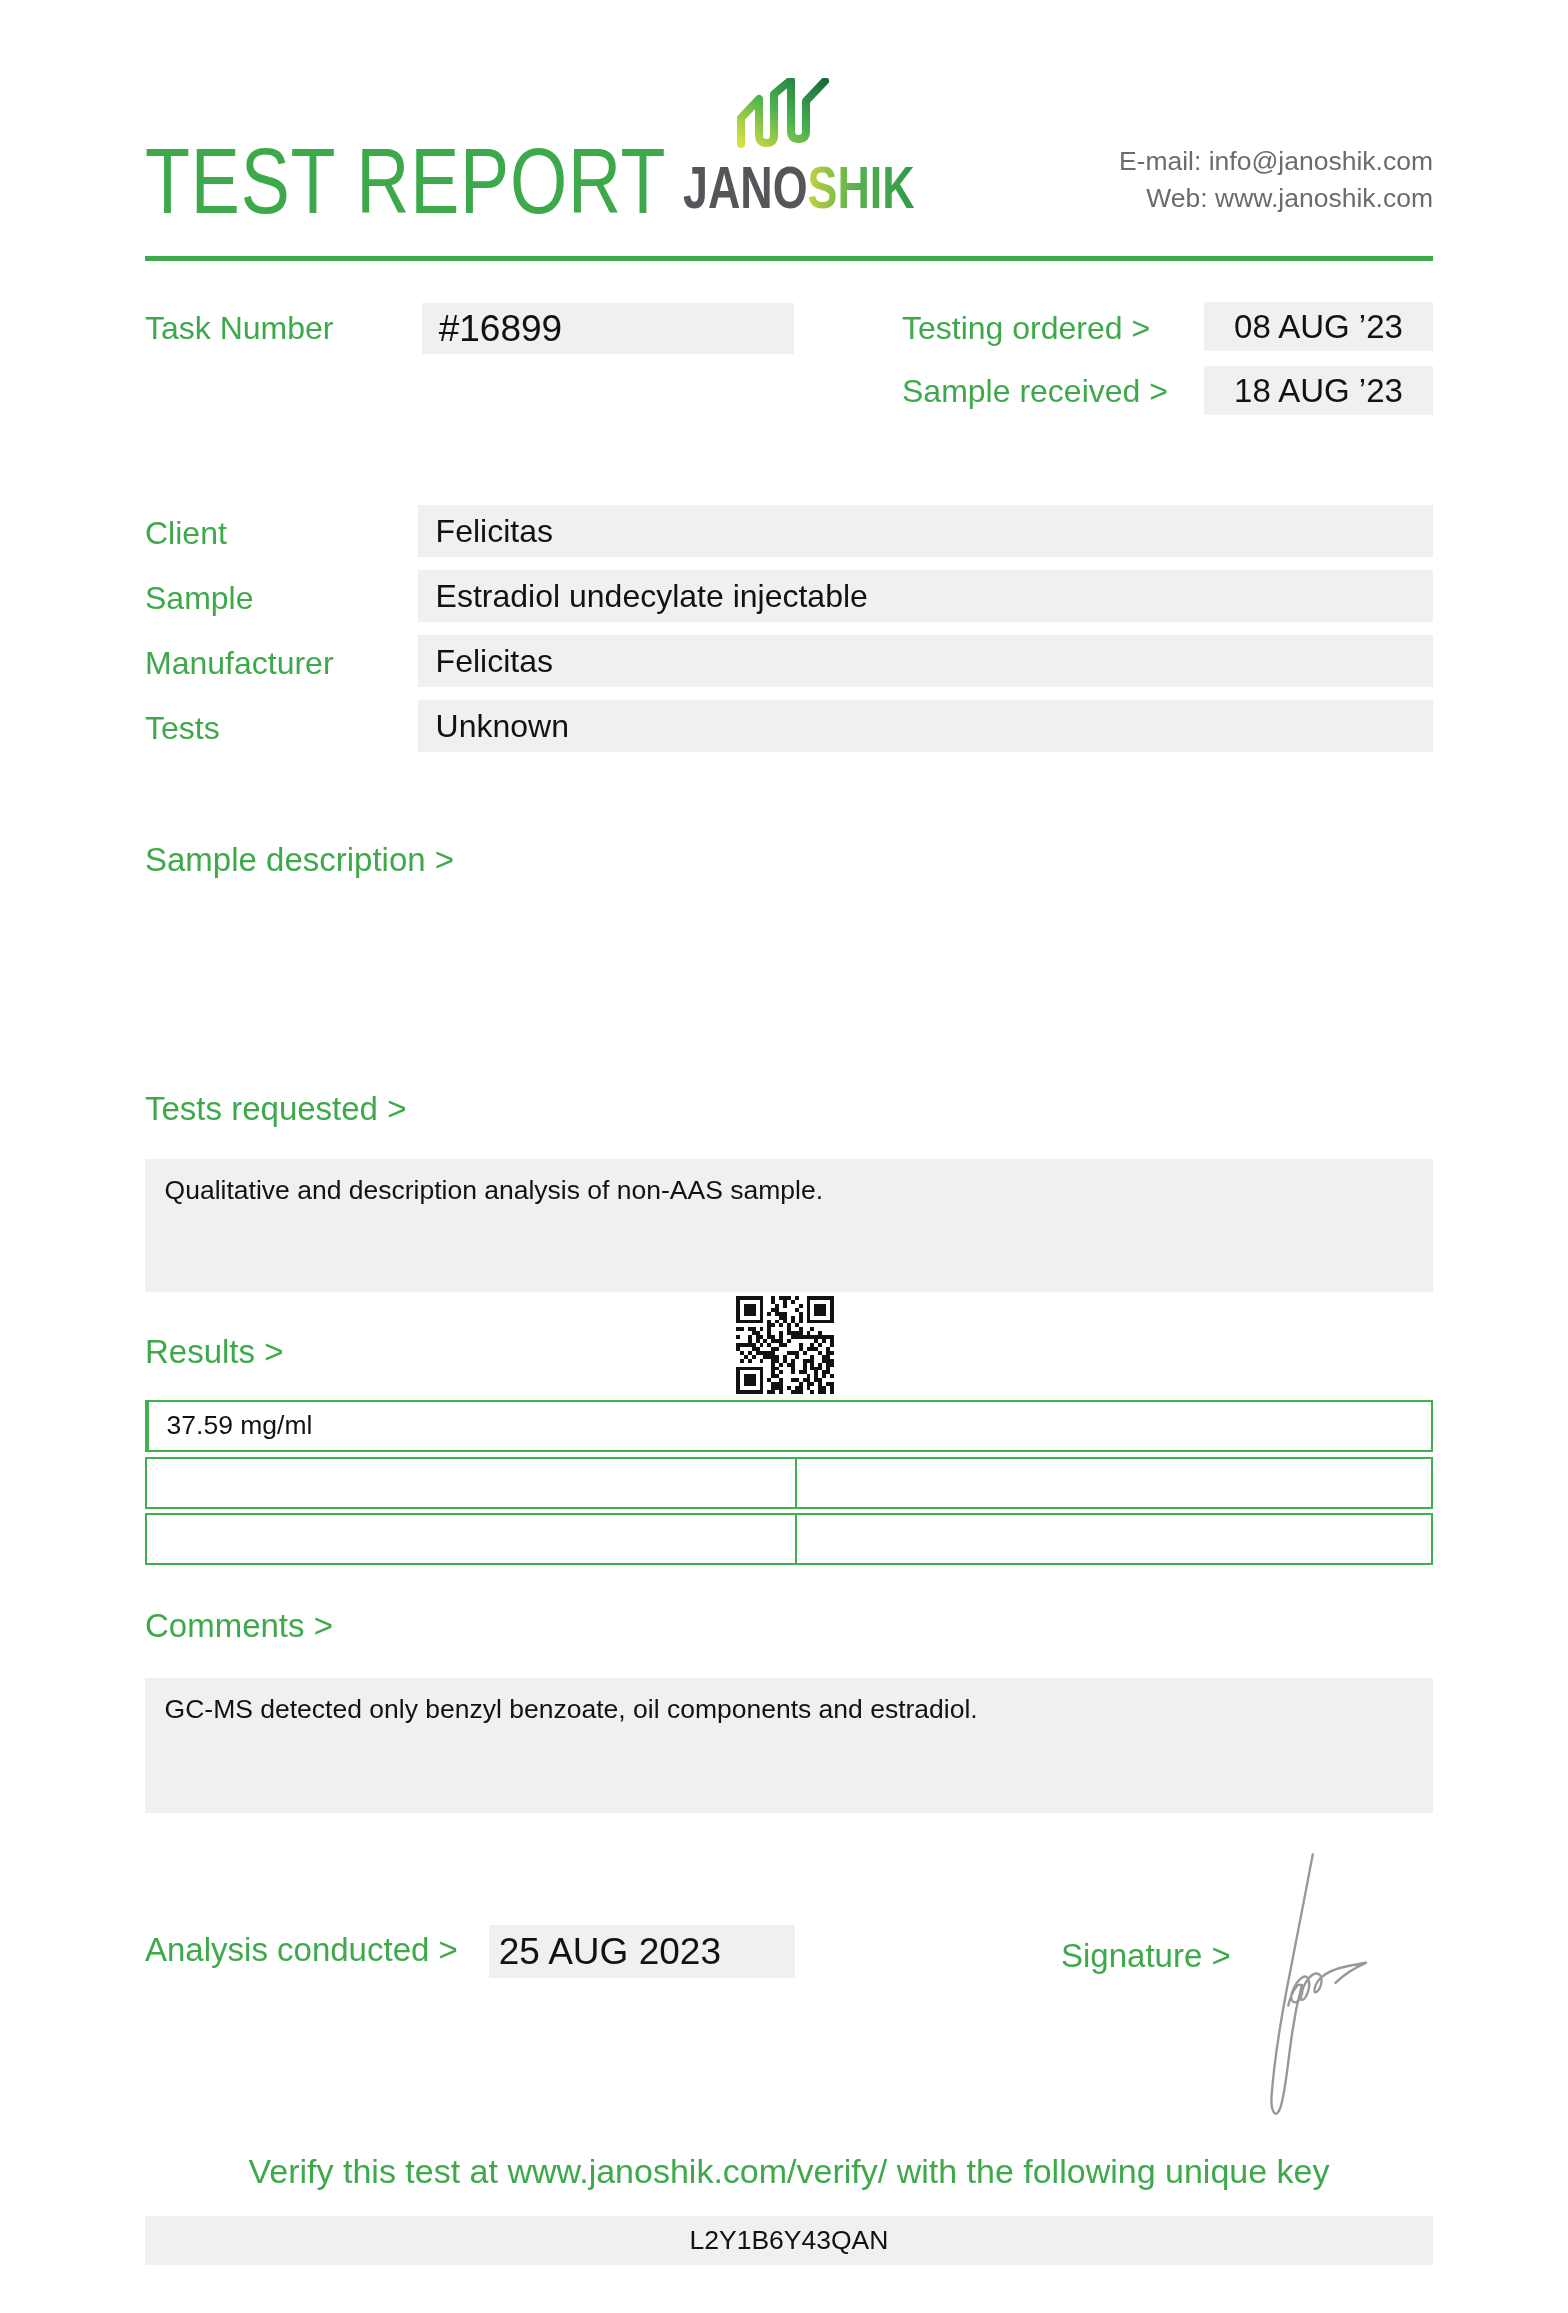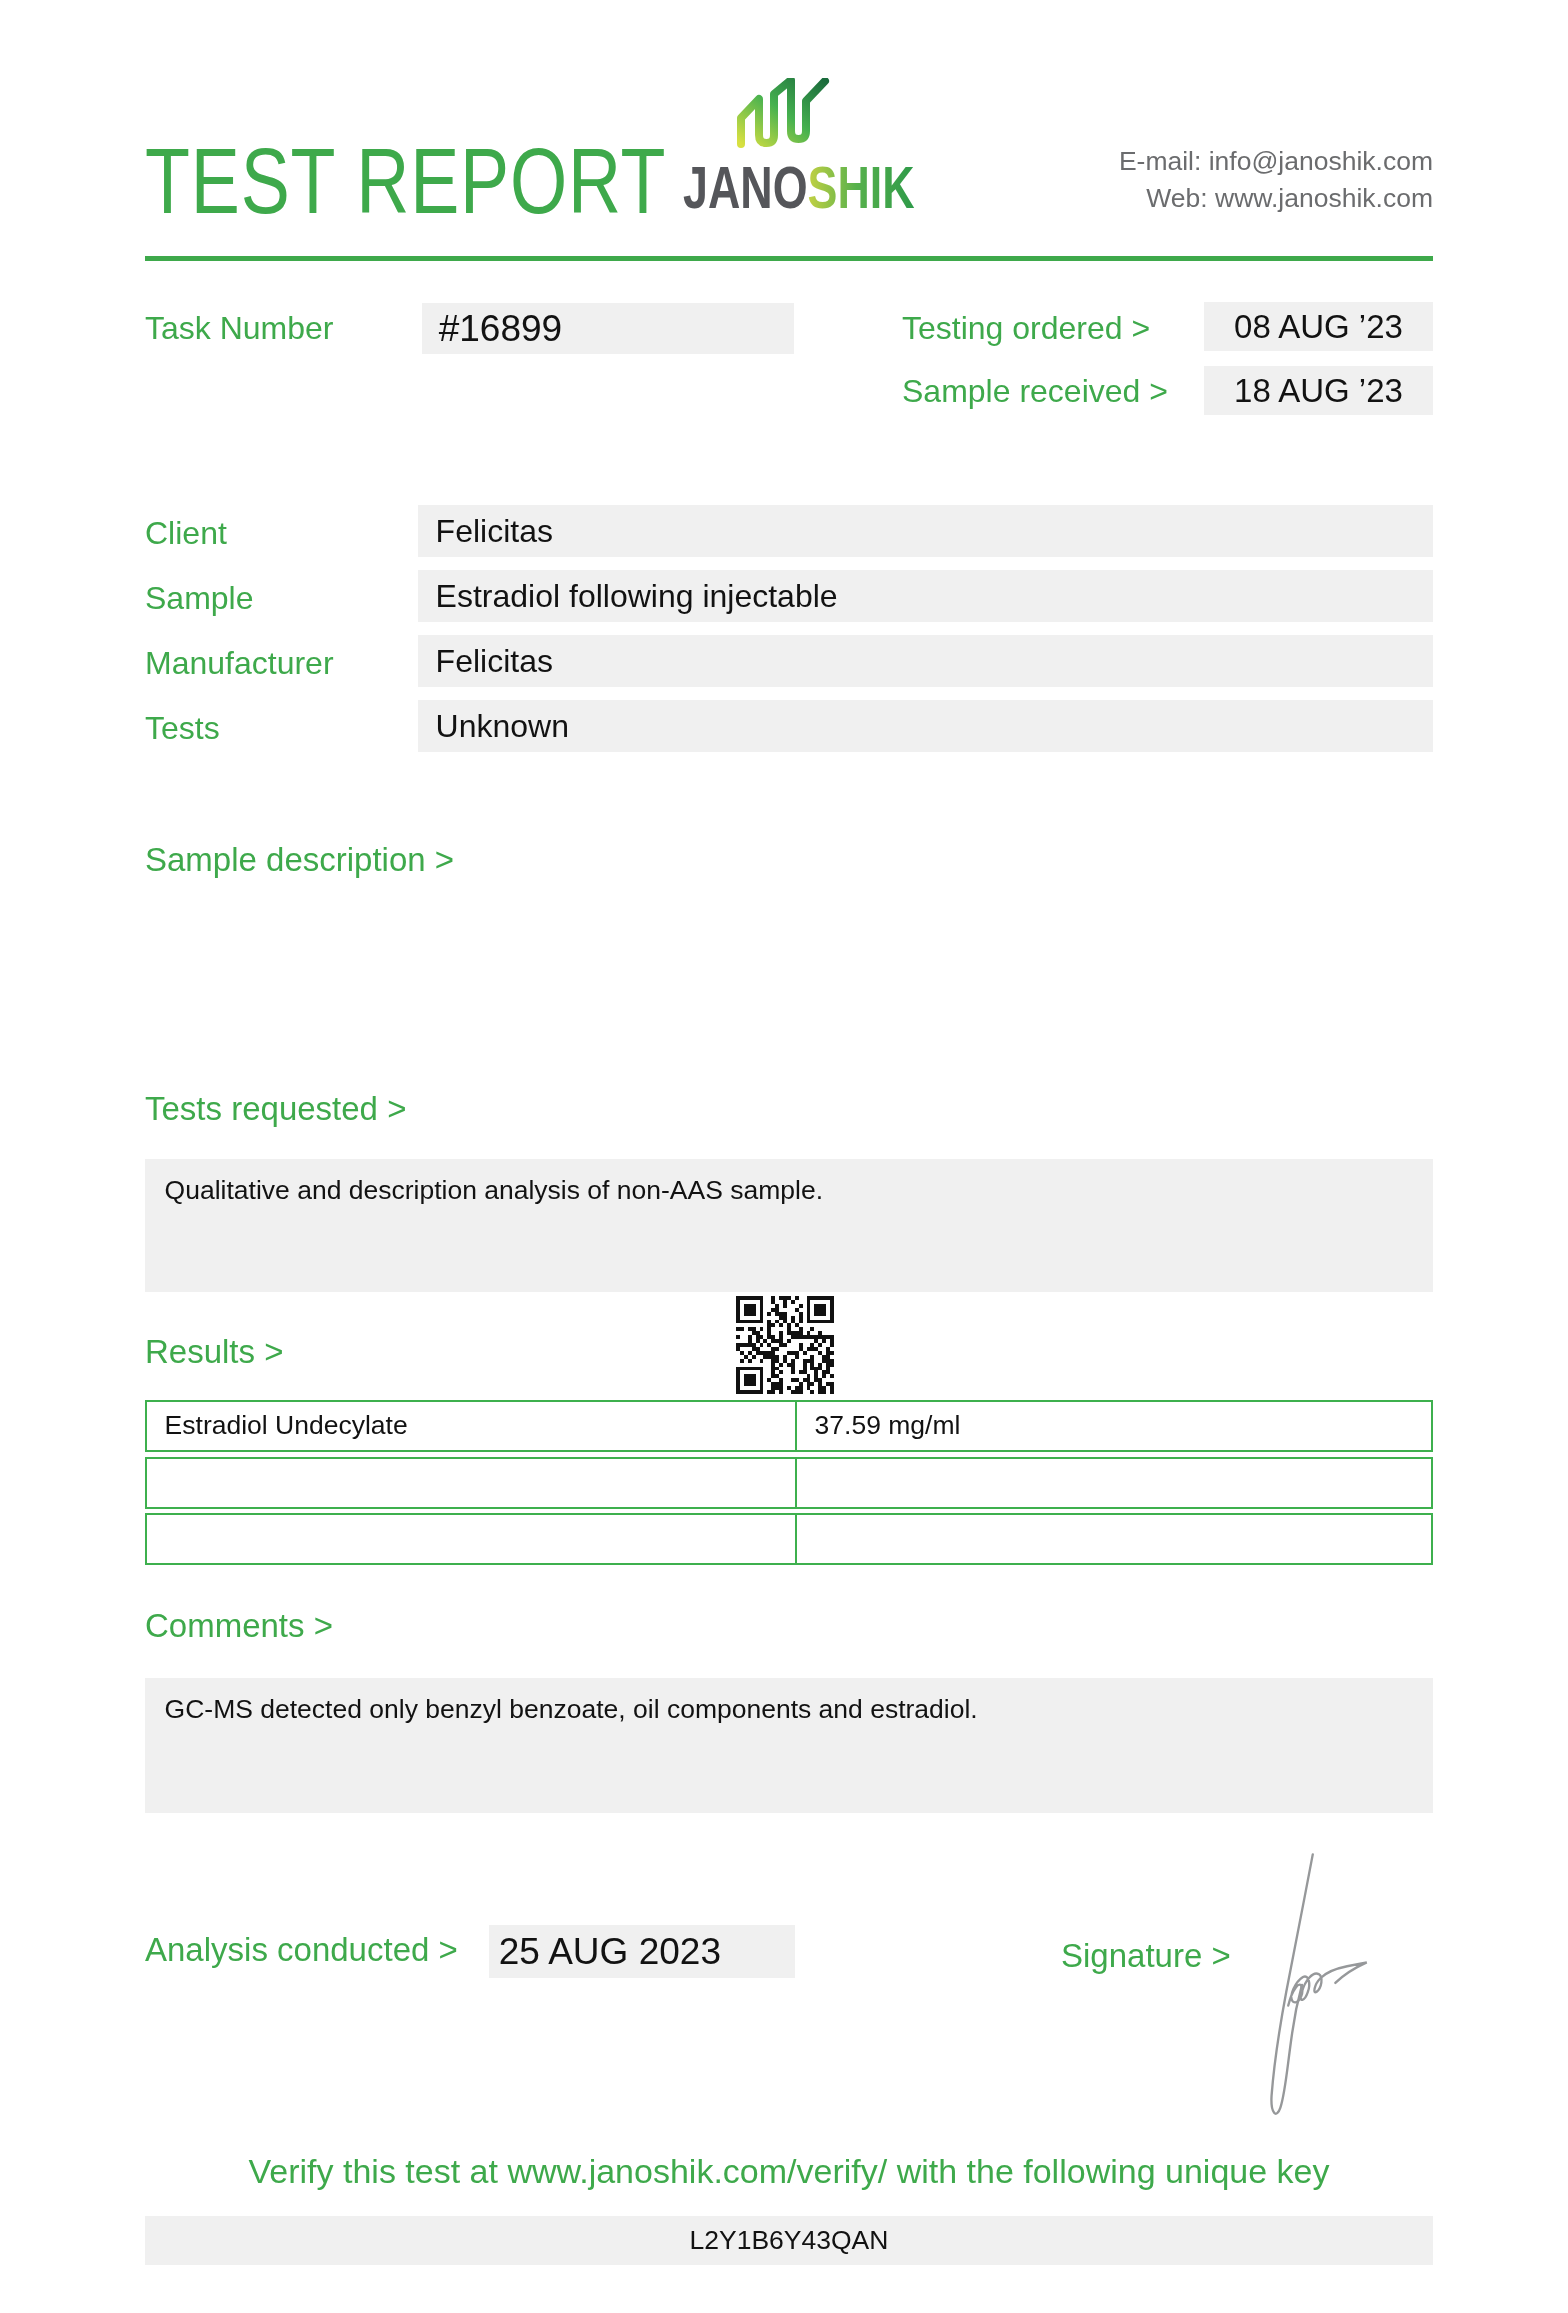--- a/index.html
+++ b/index.html
@@ -73,21 +73,21 @@
   <div class="graybox metabox" style="left:1204px;top:366px;width:229px;height:49px">18 AUG ’23</div>
 
   <div>
     <div class="abs label" style="left:145px;top:515px">Client</div>
     <div class="graybox" style="left:418px;top:505px;width:1015px;height:52px">
       <div class="value" style="line-height:52px;padding-left:17.6px">Felicitas</div>
     </div>
 
     <div class="abs label" style="left:145px;top:580px">Sample</div>
     <div class="graybox" style="left:418px;top:570px;width:1015px;height:52px">
-      <div class="value" style="line-height:52px;padding-left:17.6px">Estradiol following injectable</div>
+      <div class="value" style="line-height:52px;padding-left:17.6px">Estradiol undecylate injectable</div>
     </div>
 
     <div class="abs label" style="left:145px;top:645px">Manufacturer</div>
     <div class="graybox" style="left:418px;top:635px;width:1015px;height:52px">
       <div class="value" style="line-height:52px;padding-left:17.6px">Felicitas</div>
     </div>
 
     <div class="abs label" style="left:145px;top:710px">Tests</div>
     <div class="graybox" style="left:418px;top:700px;width:1015px;height:52px">
       <div class="value" style="line-height:52px;padding-left:17.6px">Unknown</div>
@@ -726,21 +726,20 @@
       <i style="grid-area:25/22;background:#111"></i>
       <i style="grid-area:25/23;background:#111"></i>
       <i style="grid-area:25/24"></i>
       <i style="grid-area:25/25;background:#111"></i>
     </div>
 
   <div class="abs heading" style="left:145px;top:1333px">Results &gt;</div>
 
   <div>
     <div class="trow" style="top:1400px">
-      <div class="tcell c1">Estradiol Undecylate</div>
       <div class="tcell c2">37.59 mg/ml</div>
     </div>
     <div class="trow" style="top:1457px">
       <div class="tcell c1"></div>
       <div class="tcell c2"></div>
     </div>
     <div class="trow" style="top:1513px">
       <div class="tcell c1"></div>
       <div class="tcell c2"></div>
     </div>

